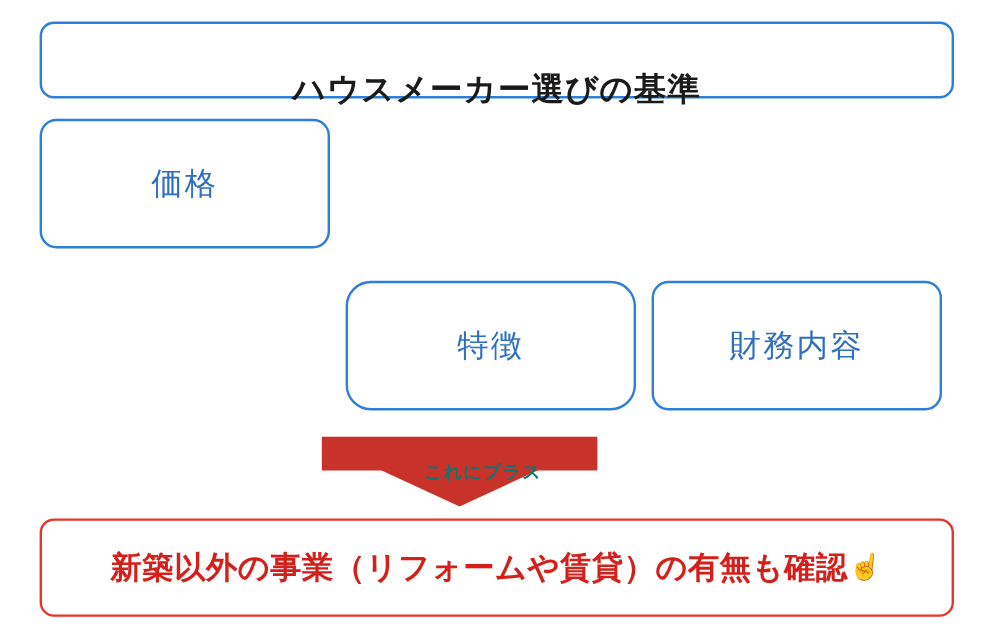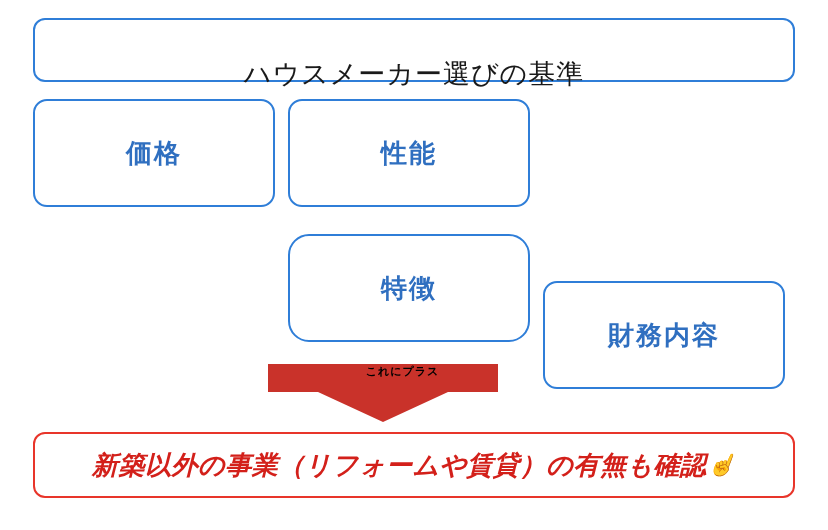--- a/index.html
+++ b/index.html
@@ -32,21 +32,21 @@
     border: 2px solid #2f7ed8;
     border-radius: 12px;
     background: #ffffff;
     display: flex;
     align-items: center;
     justify-content: center;
   }
   .title-box .label {
     color: #1a1a1a;
     font-size: 27px;
-    font-weight: normal;
+    font-weight: bold;
     letter-spacing: 1px;
     margin-top: 48px;
   }
 
   
   .grid {
     position: absolute;
     left: 33px;
     top: 99px;
     width: 762px;
@@ -60,68 +60,67 @@
     border: 2px solid #2f7ed8;
     border-radius: 14px;
     background: #ffffff;
     display: flex;
     align-items: center;
     justify-content: center;
   }
   .cell .label {
     color: #2f6fc0;
     font-size: 26px;
-    font-weight: bold;
+    font-weight: normal;
     letter-spacing: 2px;
   }
   .c0 { left: 0px;   top: 0px; }
   .c1 { left: 255px; top: 0px; }
   .c2 { left: 510px; top: 0px; }
   .c3 { left: 0px;   top: 135px; }
   .c4 { left: 255px; top: 135px; border-radius: 21px; }
-  .c5 { left: 510px; top: 135px; margin-top: 47px; }
+  .c5 { left: 510px; top: 135px; }
 
   
   .arrow-wrap {
     position: absolute;
     left: 268px;
     top: 362px;
     width: 230px;
     height: 62px;
   }
   .arrow-svg {
     display: block;
   }
   .arrow-caption {
     position: absolute;
     left: 77px;
-    top: 2px;
+    top: 22px;
     width: 115px;
     text-align: center;
-    color: #000000;
-    font-size: 11px;
+    color: #0f766e;
+    font-size: 15px;
     font-weight: bold;
     letter-spacing: 1px;
   }
 
   
   .callout {
     position: absolute;
     left: 33px;
     top: 432px;
     width: 762px;
-    height: 66px;
+    height: 82px;
     box-sizing: border-box;
     border: 2px solid #e8352a;
     border-radius: 12px;
     background: #ffffff;
     display: flex;
     align-items: center;
     justify-content: center;
-    font-style: italic;
   }
   .callout .label {
     color: #d3201a;
     font-size: 26px;
     font-weight: bold;
     letter-spacing: 0.5px;
   }
   .callout .hand-icon {
     display: inline-block;
     margin-left: 2px;
@@ -136,23 +135,20 @@
 <div class="canvas">
 
   <div class="title-box">
     <span class="label">ハウスメーカー選びの基準</span>
   </div>
 
   <div class="grid">
     <div class="cell c0">
       <span class="label">価格</span>
     </div>
-    <div class="cell c1">
-      <span class="label">性能</span>
-    </div>
     <div class="cell c4">
       <span class="label">特徴</span>
     </div>
     <div class="cell c5">
       <span class="label">財務内容</span>
     </div>
   </div>
 
   <div class="arrow-wrap">
     <svg class="arrow-svg" width="230" height="62" viewBox="0 0 230 62">

